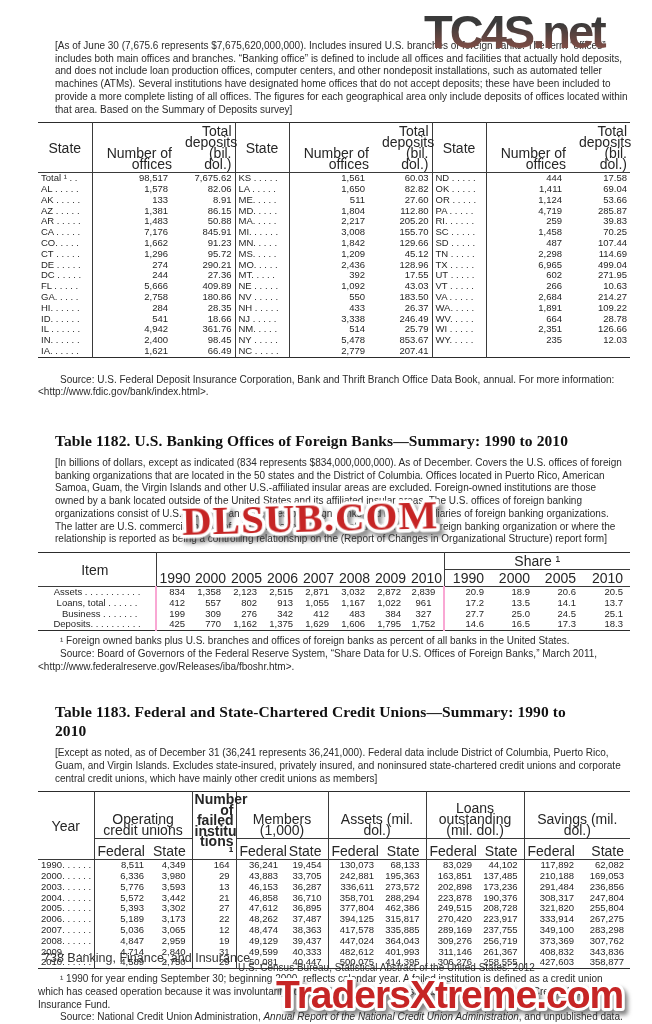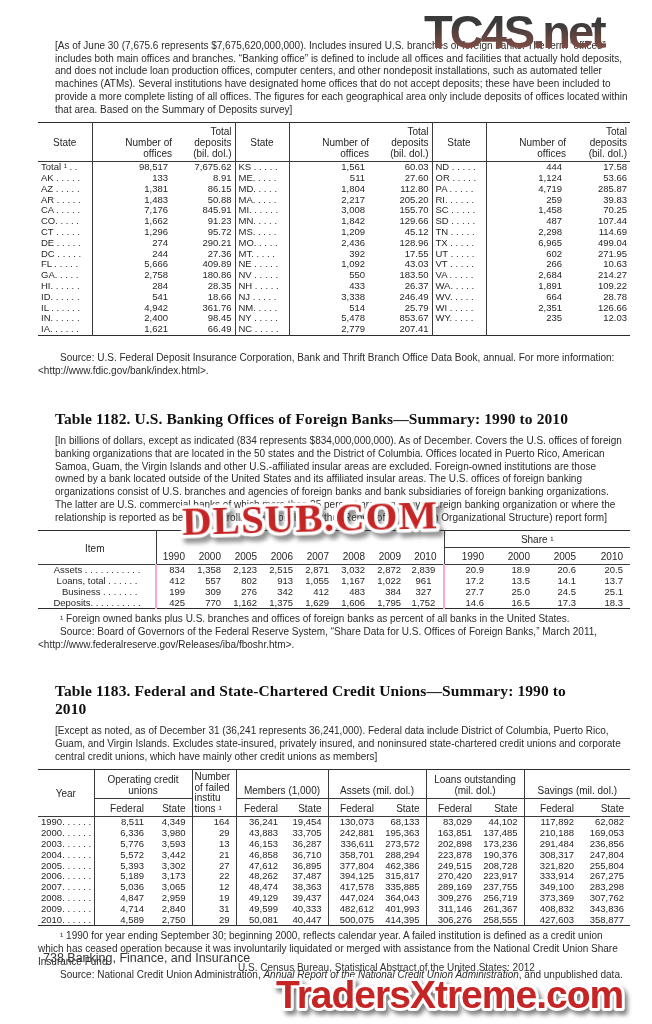--- a/index.html
+++ b/index.html
@@ -17,21 +17,21 @@
   }
   .note{
     font-size:10px;line-height:12.7px;color:#2b2b2b;
     max-width:575px;margin:0 0 6px 0;
   }
   .twrap{margin-left:-17px;width:594px;}
   table{border-collapse:collapse;table-layout:fixed;width:592px;
     font-size:9.5px;color:#262626;}
   thead{border-top:1.7px solid #2c2c2c;border-bottom:1px solid #3a3a3a;}
   table{border-bottom:1.7px solid #2c2c2c;}
-  th{font-weight:normal;font-size:10px;line-height:11px;padding:3px 3px 2px 3px;}
+  th{font-weight:normal;font-size:14px;line-height:11px;padding:3px 3px 2px 3px;}
   td{padding:0 3px;line-height:10.8px;white-space:nowrap;overflow:hidden;}
   .br{border-right:1px solid #3a3a3a;}
   .bl{border-left:1px solid #3a3a3a;}
   .grp{border-bottom:1px solid #3a3a3a;text-align:center;vertical-align:bottom;}
   
   #t1181 td{text-align:right;}
   #t1181 td:nth-child(3n+1){text-align:left;}
   #t1181 td:nth-child(1),#t1181 td:nth-child(3),
   #t1181 td:nth-child(4),#t1181 td:nth-child(6),
   #t1181 td:nth-child(7){border-right:1px solid #3a3a3a;}
@@ -46,21 +46,21 @@
   #t1182 th{text-align:right;padding-right:7px;vertical-align:bottom;}
   #t1182 th.h-item{text-align:center;vertical-align:middle;}
   #t1182 th.h-share{text-align:center;padding-right:3px;}
   
   #t1183 td{text-align:right;padding-right:6px;}
   #t1183 td:first-child{text-align:left;padding-right:2px;}
   #t1183 td:nth-child(1),#t1183 td:nth-child(3),#t1183 td:nth-child(4),
   #t1183 td:nth-child(6),#t1183 td:nth-child(8),
   #t1183 td:nth-child(10){border-right:1px solid #3a3a3a;}
   #t1183 th.h-year{text-align:center;vertical-align:middle;}
-  #t1183 th.h-failed{text-align:left;vertical-align:middle;line-height:10.5px;padding:2px 2px;}
+  #t1183 th.h-failed{text-align:right;vertical-align:middle;line-height:10.5px;padding:2px 2px;font-weight:bold;}
   #t1183 th.h-fs{text-align:right;vertical-align:bottom;padding-right:6px;padding-top:4px;}
   .fineprint{font-size:10px;line-height:12.7px;color:#2b2b2b;margin:4px 0 0 0;max-width:592px;}
   .fineprint p{margin:0;text-indent:22px;}
   .src{margin-top:16px;}
   .sec{margin-bottom:0;}
   .gap-a{height:33px;} .gap-b{height:30px;}
   .footer-left{position:absolute;left:43px;top:951px;font-size:12.5px;color:#333;}
   .footer-right{position:absolute;left:238px;top:962px;font-size:10px;color:#333;white-space:nowrap;}
   .wm{position:absolute;pointer-events:none;}
   em{font-style:italic;}
@@ -102,20 +102,31 @@
             <tr>
               <td>Total ¹ . .</td>
               <td>98,517</td>
               <td>7,675.62</td>
               <td>KS . . . . .</td>
               <td>1,561</td>
               <td>60.03</td>
               <td>ND . . . . .</td>
               <td>444</td>
               <td>17.58</td>
+            </tr>
+            <tr>
+              <td>AL . . . . .</td>
+              <td>1,578</td>
+              <td>82.06</td>
+              <td>LA . . . . .</td>
+              <td>1,650</td>
+              <td>82.82</td>
+              <td>OK . . . . .</td>
+              <td>1,411</td>
+              <td>69.04</td>
             </tr>
             <tr>
               <td>AK . . . . .</td>
               <td>133</td>
               <td>8.91</td>
               <td>ME. . . . .</td>
               <td>511</td>
               <td>27.60</td>
               <td>OR . . . . .</td>
               <td>1,124</td>

